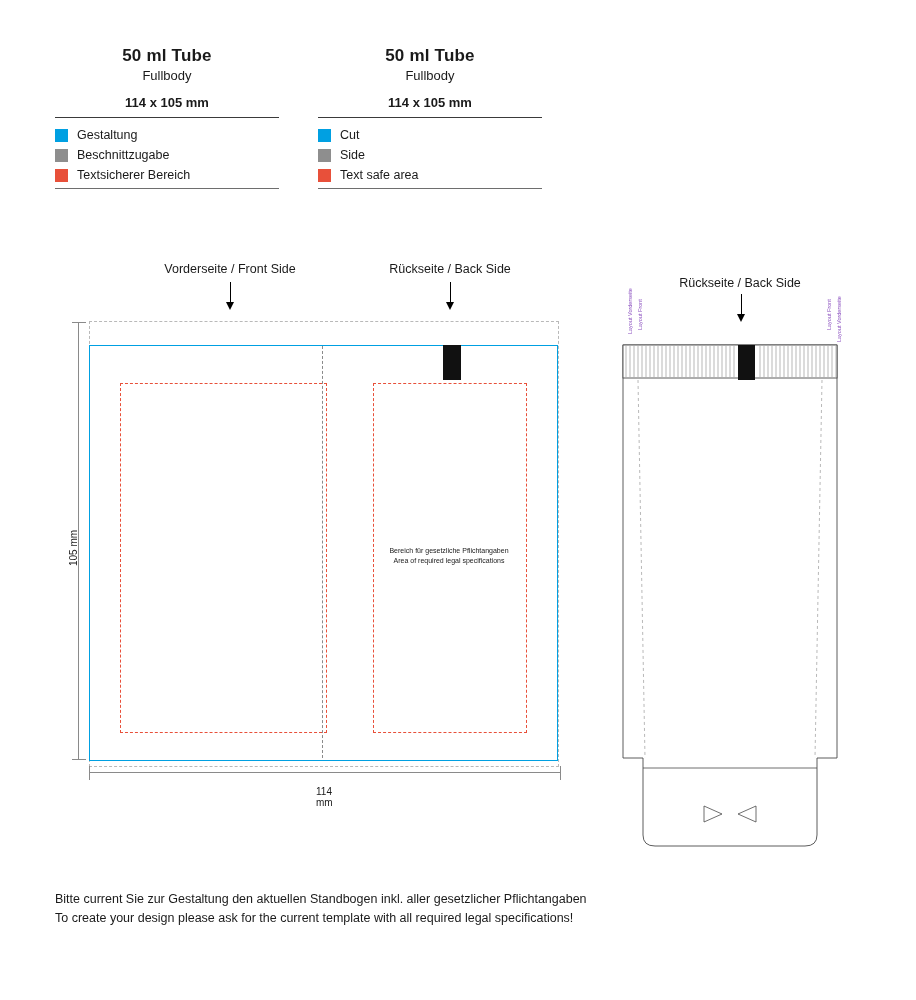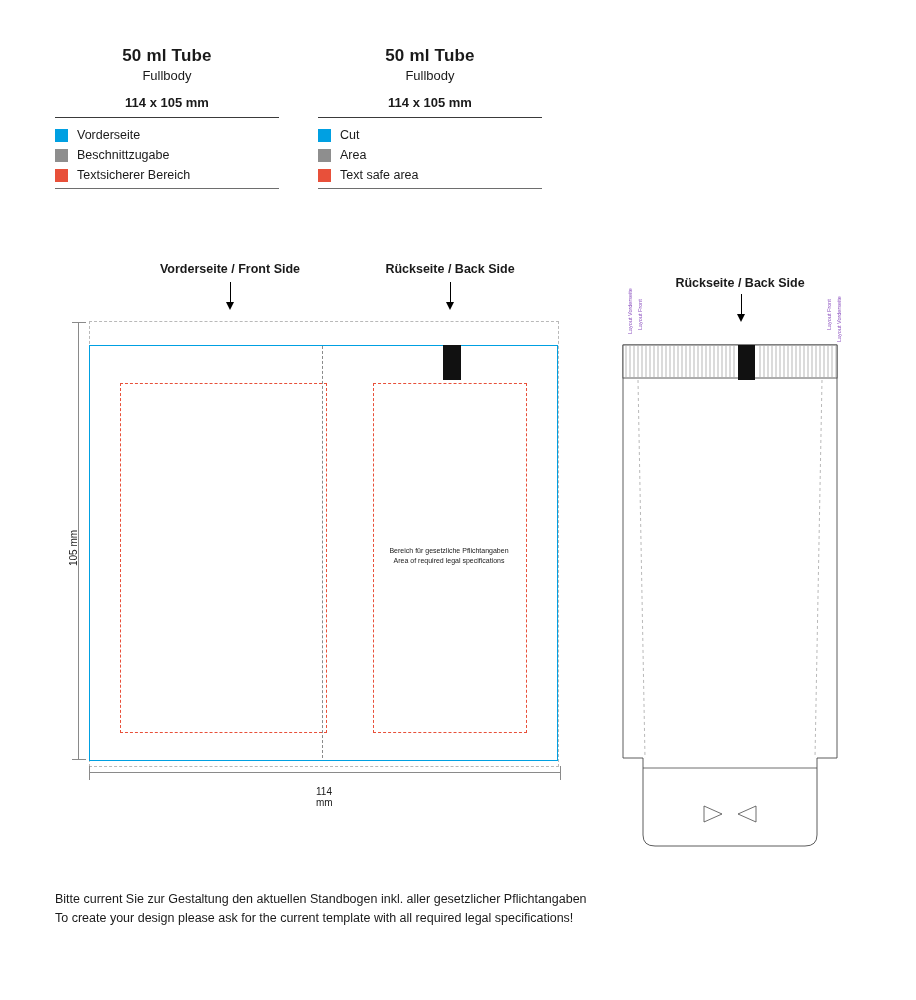--- a/index.html
+++ b/index.html
@@ -59,21 +59,21 @@
   }
   .legend .bottom-rule {
     border-top: 1px solid #6e6e6e;
     margin-top: 6px;
   }
 
   
   .caption {
     position: absolute;
     font-size: 12.5px;
-    font-weight: bold;
+    font-weight: normal;
     text-align: center;
     white-space: nowrap;
   }
   .arrow-down {
     position: absolute;
     width: 1px;
     background: #000;
   }
   .arrow-head {
     position: absolute;
@@ -172,21 +172,21 @@
 </head>
 <body>
 
 <div class="legend" id="legend-de" style="left:55px; top:46px;">
   <div class="title">50 ml Tube</div>
   <div class="subtitle">Fullbody</div>
   <div class="dims">114 x 105 mm</div>
   <div class="rule"></div>
   <div class="row">
     <span class="swatch" style="background:#00a0e2"></span>
-    <span class="row-label">Vorderseite</span>
+    <span class="row-label">Gestaltung</span>
   </div>
   <div class="row">
     <span class="swatch" style="background:#8e8e8e"></span>
     <span class="row-label">Beschnittzugabe</span>
   </div>
   <div class="row">
     <span class="swatch" style="background:#e8503a"></span>
     <span class="row-label">Textsicherer Bereich</span>
   </div>
   <div class="bottom-rule"></div>
@@ -196,21 +196,21 @@
   <div class="title">50 ml Tube</div>
   <div class="subtitle">Fullbody</div>
   <div class="dims">114 x 105 mm</div>
   <div class="rule"></div>
   <div class="row">
     <span class="swatch" style="background:#00a0e2"></span>
     <span class="row-label">Cut</span>
   </div>
   <div class="row">
     <span class="swatch" style="background:#8e8e8e"></span>
-    <span class="row-label">Area</span>
+    <span class="row-label">Side</span>
   </div>
   <div class="row">
     <span class="swatch" style="background:#e8503a"></span>
     <span class="row-label">Text safe area</span>
   </div>
   <div class="bottom-rule"></div>
 </div>
 
 <div class="caption" style="left:120px; top:262px; width:220px;">Vorderseite / Front Side</div>
 <div class="arrow-down" style="left:230px; top:282px; height:22px;"></div>

